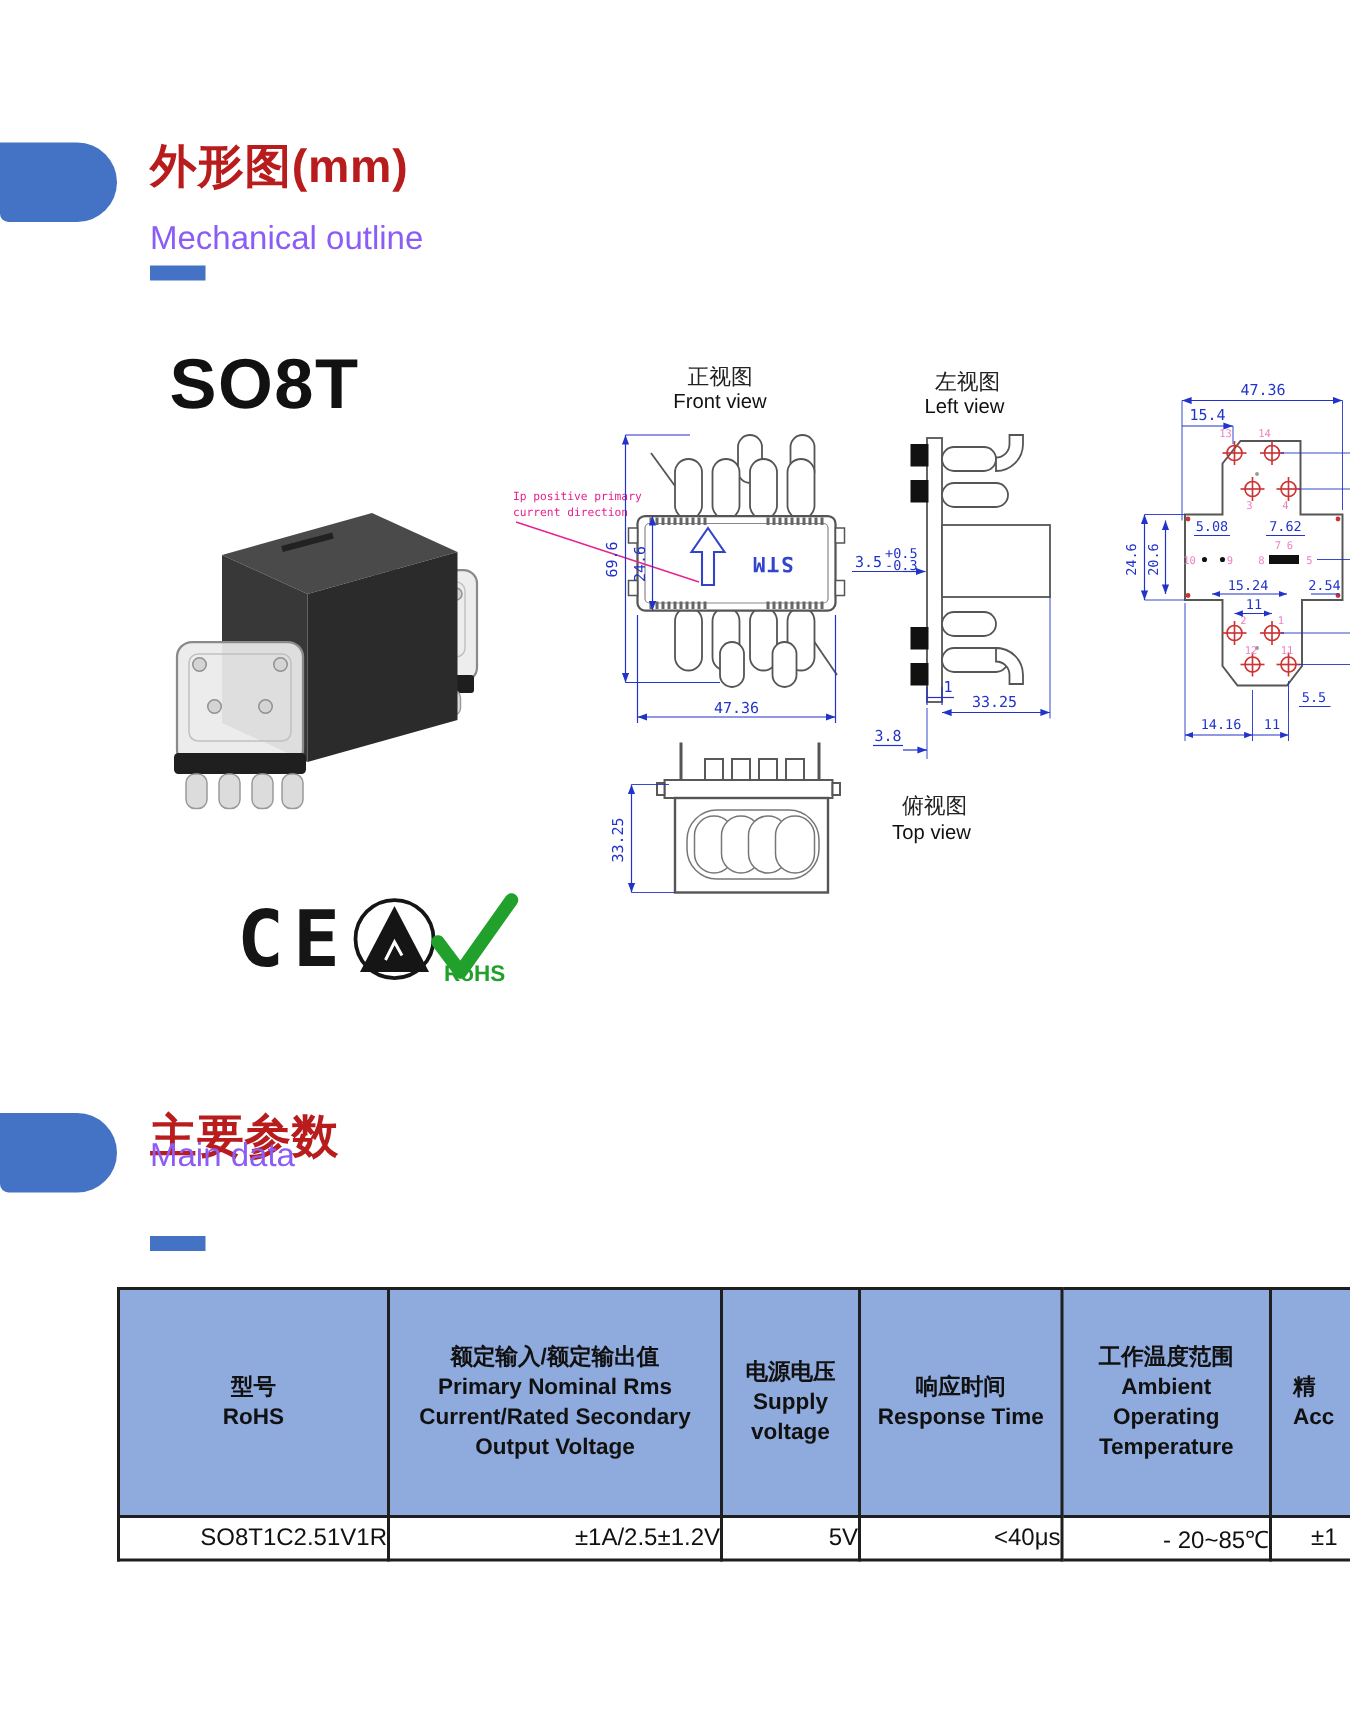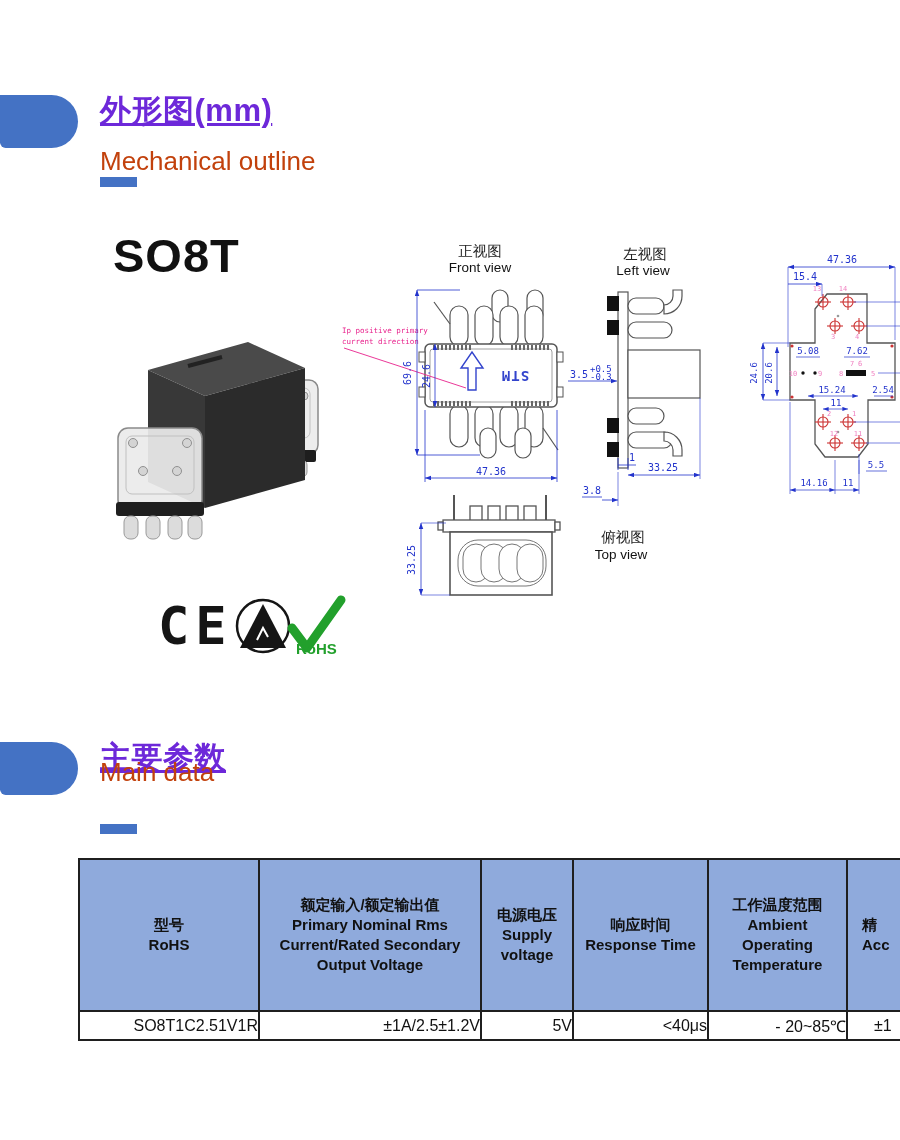--- a/index.html
+++ b/index.html
@@ -1,21 +1,21 @@
 <!DOCTYPE html>
 <html><head>
 <meta charset="utf-8">
 <style>
   html,body{margin:0;padding:0;background:#fff;}
   body{width:900px;height:1140px;position:relative;overflow:hidden;
        font-family:"Liberation Sans",sans-serif;color:#1a1a1a;}
   .abs{position:absolute;}
   .pill{left:0;width:78px;height:53px;background:#4472C4;border-radius:0 28px 28px 6px;}
-  .sec-title{font-size:31px;font-weight:700;color:#6d28d9;letter-spacing:.5px;text-decoration:underline;}
-  .sec-sub{font-size:26px;color:#c2410c;}
+  .sec-title{font-size:31px;font-weight:700;color:#b91c1c;letter-spacing:.5px;}
+  .sec-sub{font-size:22px;color:#8b5cf6;}
   .sec-bar{width:37px;height:10px;background:#4472C4;}
   .model{font-size:47px;font-weight:700;color:#111;letter-spacing:1px;text-align:center;}
   svg text{font-family:"DejaVu Sans Mono",monospace;}
   svg text.lbl{font-family:"Liberation Sans",sans-serif;}
   .dim{fill:#2233cc;font-size:10px;}
   .dim-s{fill:#2233cc;font-size:9px;}
   .pin{fill:#f07fc0;font-size:7px;}
   .pink{fill:#e8218c;font-size:7.5px;}
   
   .table-wrap{left:78px;top:858px;width:822px;height:186px;overflow:hidden;}

